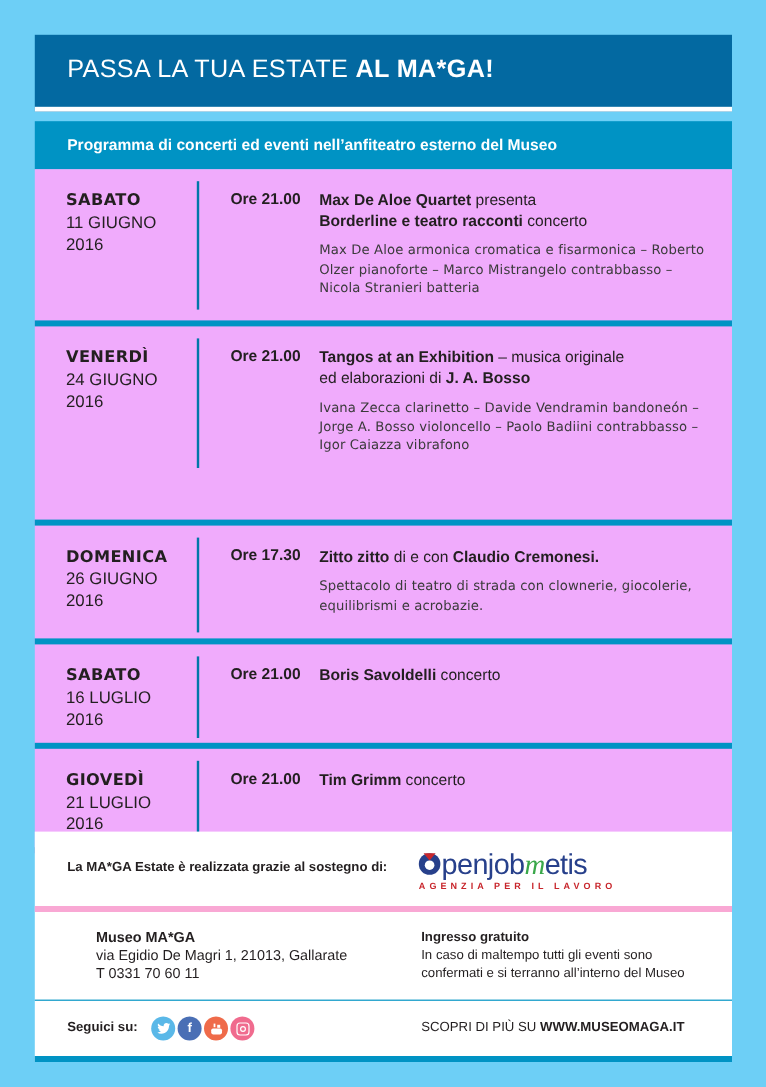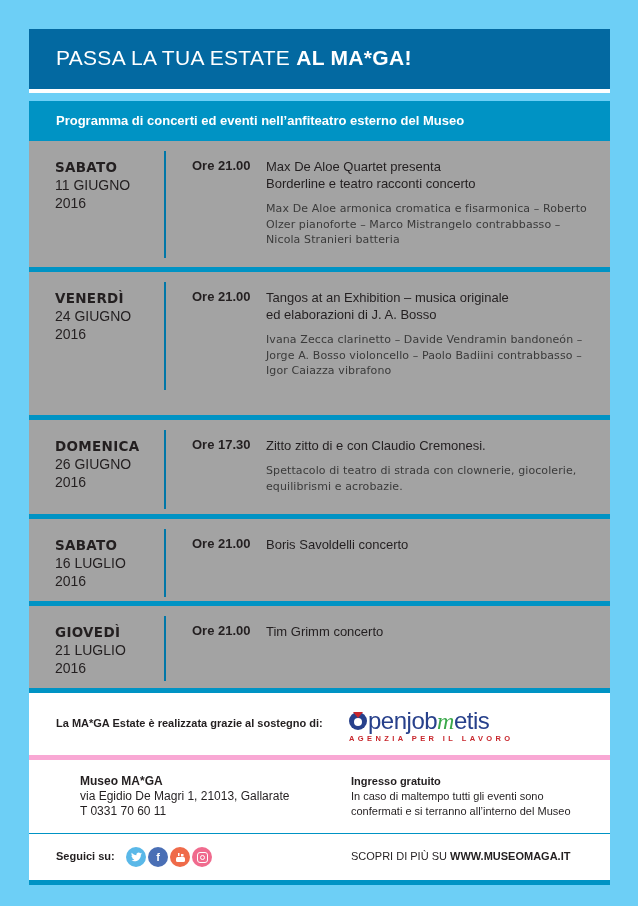--- a/index.html
+++ b/index.html
@@ -19,41 +19,41 @@
     font-size: 21px; color: #ffffff; letter-spacing: 0.3px;
   }
   .hero-title b { font-weight: bold; }
   .subbar {
     top: 101px; height: 40px; background: #0093c4;
   }
   .subbar-text {
     position: absolute; left: 27px; top: 12px;
     color: #ffffff; font-weight: bold; font-size: 13px;
   }
-  .events { top: 141px; background: #a3a3a3; }
+  .events { top: 141px; background: #f0abfc; }
   .event {
     position: relative; border-bottom: 5px solid #0093c4; box-sizing: border-box;
   }
   .event .date {
     position: absolute; left: 26px; top: 17px;
     font-size: 14px; line-height: 18px;
   }
   .event .date .day { font-family: "DejaVu Sans", sans-serif; font-weight: bold; font-size: 13.5px; letter-spacing: 0.3px; }
   .event .divider {
     position: absolute; left: 135px; top: 10px; width: 2px; background: #0077a8;
   }
   .event .time {
     position: absolute; left: 163px; top: 17px;
     font-weight: bold; font-size: 13px;
   }
   .event .info {
     position: absolute; left: 237px; top: 17px; width: 330px;
     font-size: 13px; line-height: 17px;
   }
-  .event .info b { font-weight: normal; }
+  .event .info b { font-weight: bold; }
   .event .desc {
     margin-top: 9px; font-size: 11px; line-height: 15.5px; color: #3a3a3a;
     font-family: "DejaVu Sans", sans-serif; letter-spacing: 0.1px;
   }
   .footer { top: 693px; background: #ffffff; }
   .sponsor-row { position: relative; height: 62px; border-bottom: 5px solid #f9a8d4; }
   .sponsor-text {
     position: absolute; left: 27px; top: 24px; font-size: 11px; font-weight: bold;
   }
   .logo { position: absolute; left: 320px; top: 16px; width: 180px; height: 36px; }
@@ -125,21 +125,21 @@
     </div>
     <div class="divider" style="height:107px"></div>
     <div class="time">Ore 21.00</div>
     <div class="info">
       <div><b>Max De Aloe Quartet</b><span> presenta</span></div>
       <div><b>Borderline e teatro racconti</b><span> concerto</span></div>
       <div class="desc">Max De Aloe armonica cromatica e fisarmonica – Roberto Olzer pianoforte – Marco Mistrangelo contrabbasso – Nicola Stranieri batteria</div>
     </div>
   </div>
 
-  <div class="event" style="height:148px">
+  <div class="event" style="height:166px">
     <div class="date">
       <div class="day">VENERDÌ</div>
       <div>24 GIUGNO</div>
       <div>2016</div>
     </div>
     <div class="divider" style="height:108px"></div>
     <div class="time">Ore 21.00</div>
     <div class="info">
       <div><b>Tangos at an Exhibition</b><span> – musica originale</span></div>
       <div><span>ed elaborazioni di </span><b>J. A. Bosso</b></div>

